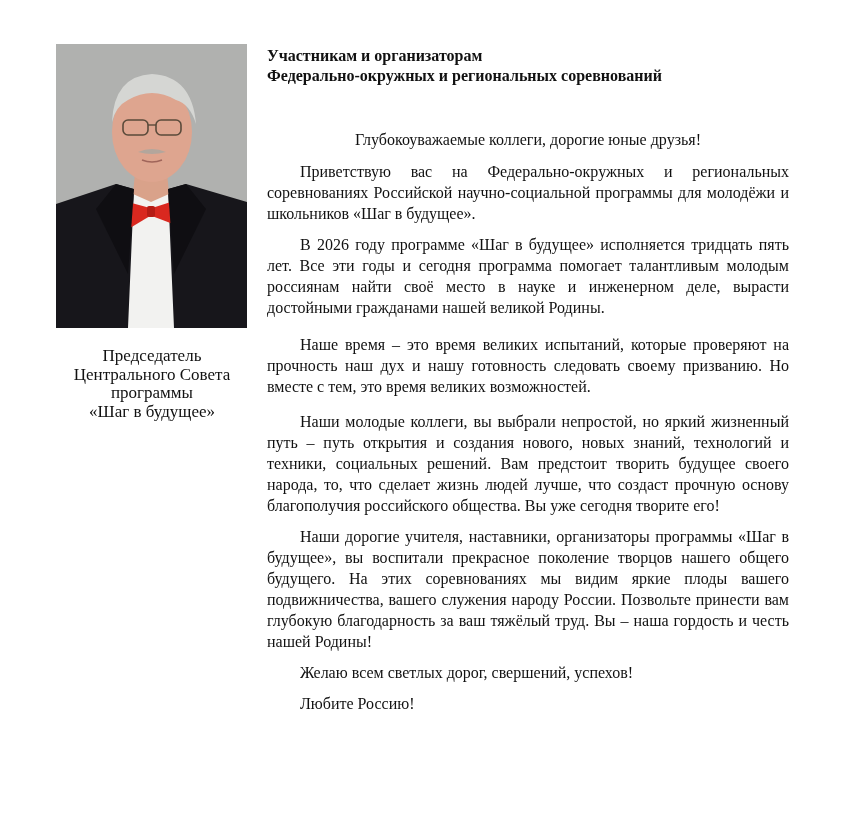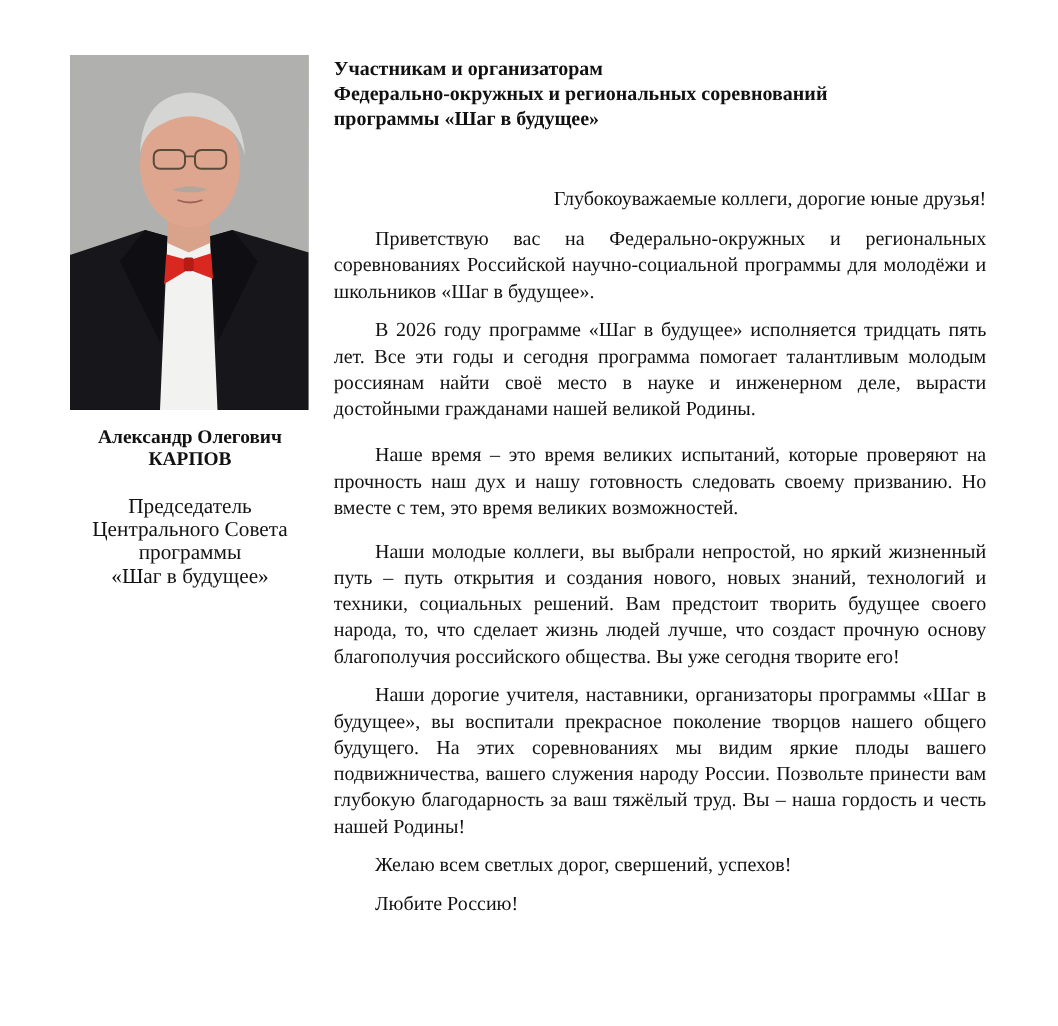--- a/index.html
+++ b/index.html
@@ -25,21 +25,21 @@
     margin-top: 19px; font-size: 17px; line-height: 18.5px;
   }
   .main-col {
     position: absolute; left: 267px; top: 46px; width: 522px;
     font-size: 16px;
   }
   .title {
     text-align: left; font-weight: bold; font-size: 16px; line-height: 20px;
   }
   .greeting {
-    text-align: right; margin-top: 43px; line-height: 21px;
+    text-align: center; margin-top: 43px; line-height: 21px;
   }
   .para {
     text-align: justify; text-indent: 33px; line-height: 21px; margin-top: 10px;
   }
   .closing {
     text-indent: 33px; line-height: 21px; margin-top: 10px;
   }
 </style>
 </head>
 <body>
@@ -67,37 +67,32 @@
       <path d="M86 116 Q96 120 106 116" fill="none" stroke="#a0655a" stroke-width="1.5"></path>
 
       <path d="M72 158 L94 164 L94 172 L74 184 Z" fill="#d9281f"></path>
       <path d="M118 157 L96 164 L96 172 L117 180 Z" fill="#d9281f"></path>
       <rect x="91" y="162" width="8" height="11" rx="2" fill="#b51c15"></rect>
 
       <path d="M60 140 L78 145 L72 230 L40 165 Z" fill="#0f0e12"></path>
       <path d="M130 140 L112 145 L118 230 L150 165 Z" fill="#0f0e12"></path>
     </svg>
   </div>
-  <div class="person-name">
-    <div>Александр Олегович</div>
-    <div>КАРПОВ</div>
-  </div>
   <div class="person-role">
     <div>Председатель</div>
     <div>Центрального Совета</div>
     <div>программы</div>
     <div>«Шаг в будущее»</div>
   </div>
 </div>
 
 <div class="main-col">
   <div class="title">
     <div>Участникам и организаторам</div>
     <div>Федерально-окружных и региональных соревнований</div>
-    <div>программы «Шаг в будущее»</div>
   </div>
   <div class="greeting">Глубокоуважаемые коллеги, дорогие юные друзья!</div>
   <p class="para" style="margin-top:11px;margin-bottom:0">Приветствую вас на Федерально-окружных и региональных соревнованиях Российской научно-социальной программы для молодёжи и школьников «Шаг в будущее».</p>
   <p class="para" style="margin-bottom:16px">В 2026 году программе «Шаг в будущее» исполняется тридцать пять лет. Все эти годы и сегодня программа помогает талантливым молодым россиянам найти своё место в науке и инженерном деле, вырасти достойными гражданами нашей великой Родины.</p>
   <p class="para" style="margin-bottom:14px">Наше время – это время великих испытаний, которые проверяют на прочность наш дух и нашу готовность следовать своему призванию. Но вместе с тем, это время великих возможностей.</p>
   <p class="para" style="margin-bottom:0">Наши молодые коллеги, вы выбрали непростой, но яркий жизненный путь – путь открытия и создания нового, новых знаний, технологий и техники, социальных решений. Вам предстоит творить будущее своего народа, то, что сделает жизнь людей лучше, что создаст прочную основу благополучия российского общества. Вы уже сегодня творите его!</p>
   <p class="para" style="margin-bottom:0">Наши дорогие учителя, наставники, организаторы программы «Шаг в будущее», вы воспитали прекрасное поколение творцов нашего общего будущего. На этих соревнованиях мы видим яркие плоды вашего подвижничества, вашего служения народу России. Позвольте принести вам глубокую благодарность за ваш тяжёлый труд. Вы – наша гордость и честь нашей Родины!</p>
   <p class="closing" style="margin-bottom:0">Желаю всем светлых дорог, свершений, успехов!</p>
   <p class="closing" style="margin-bottom:0">Любите Россию!</p>
 </div>

